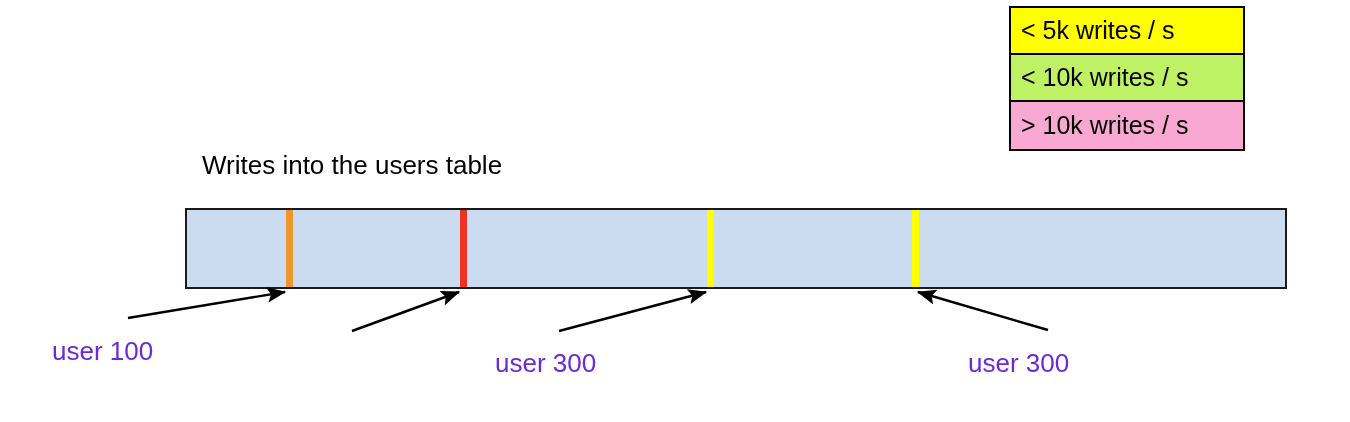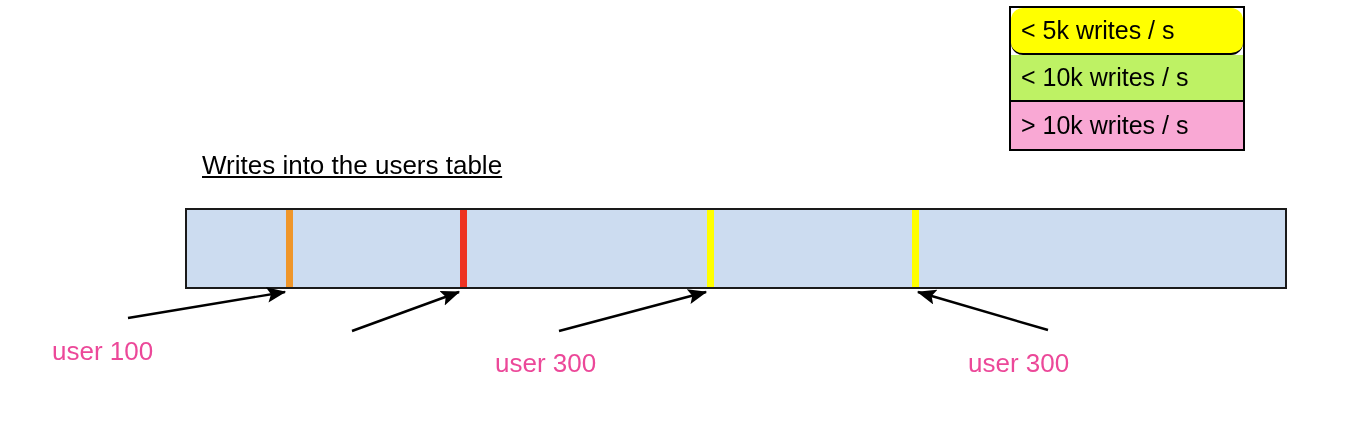--- a/index.html
+++ b/index.html
@@ -50,21 +50,20 @@
 
   
   .chart-title {
     position: absolute;
     left: 202px;
     top: 150px;
     font-size: 26px;
     line-height: 30px;
     white-space: nowrap;
     color: #000000;
-    text-decoration: underline;
   }
 
   
   .bar {
     position: absolute;
     left: 185px;
     top: 208px;
     width: 1102px;
     height: 81px;
     border: 2px solid #1a1a1a;
@@ -85,30 +84,30 @@
     top: 0;
     width: 1350px;
     height: 422px;
     pointer-events: none;
   }
   .callout-label {
     position: absolute;
     font-size: 26px;
     line-height: 30px;
     white-space: nowrap;
-    color: #ec4899;
+    color: #6d28d9;
   }
 </style>
 </head>
 <body>
 
 <div id="canvas">
 
   <div class="legend">
-    <div class="legend-row" style="background:#ffff00;border-radius:12px;">
+    <div class="legend-row" style="background:#ffff00;">
       <span class="legend-label">&lt; 5k writes / s</span>
     </div>
     <div class="legend-row" style="background:#bef264;">
       <span class="legend-label">&lt; 10k writes / s</span>
     </div>
     <div class="legend-row" style="background:#f9a8d4;">
       <span class="legend-label">&gt; 10k writes / s</span>
     </div>
   </div>
 

